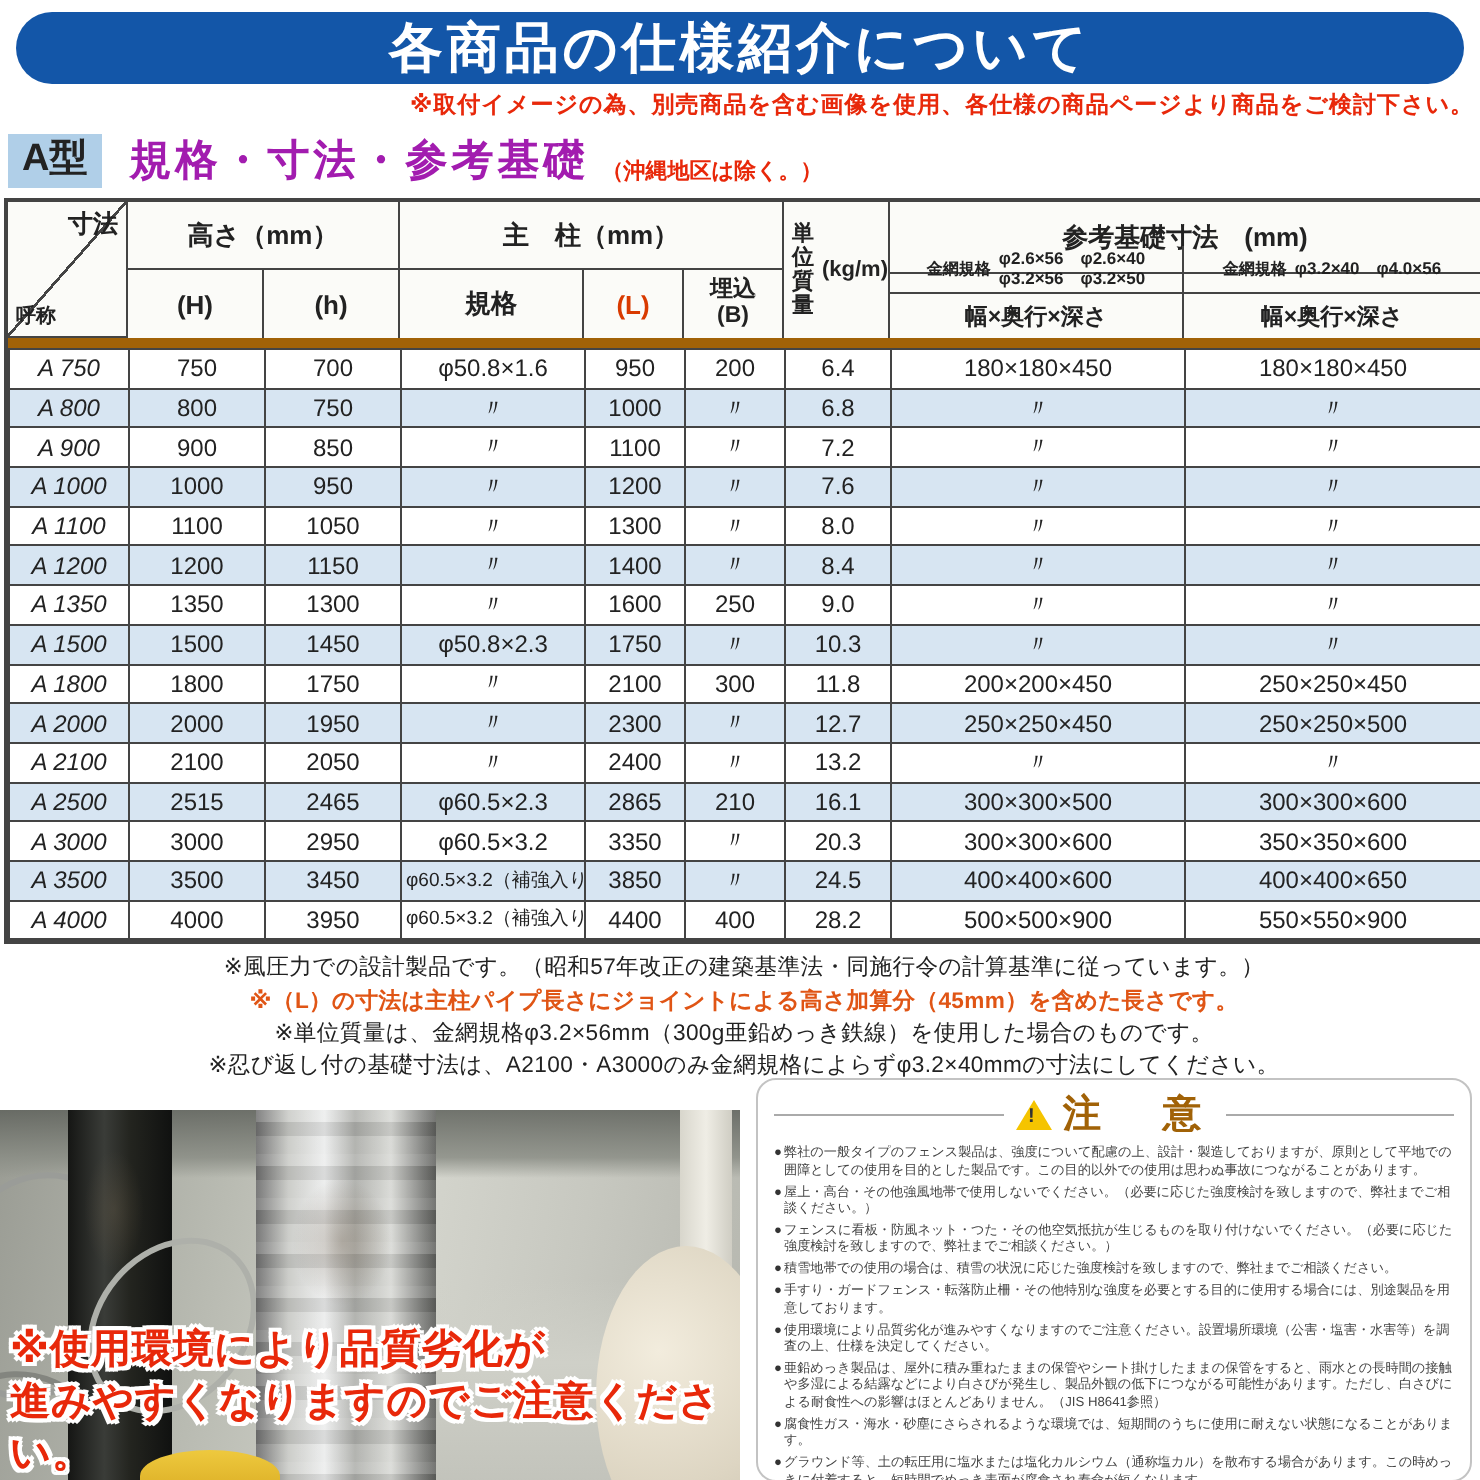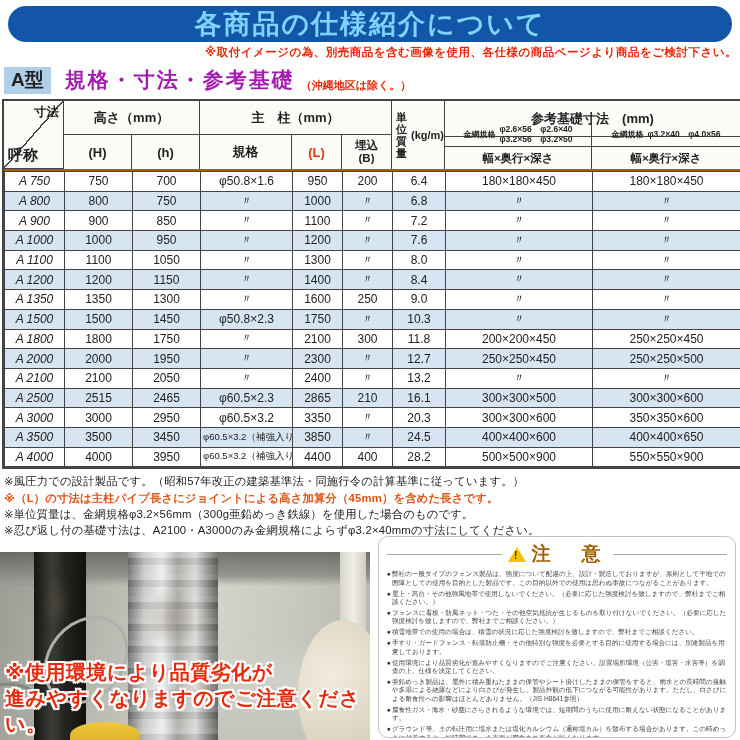--- a/index.html
+++ b/index.html
@@ -6,59 +6,59 @@
   body{
     width:740px;height:740px;background:#ffffff;overflow:hidden;
     font-family:"Liberation Sans","DejaVu Sans",sans-serif;
     -webkit-font-smoothing:antialiased;
   }
   
   .banner{
     margin:6px 8px 0 8px;height:36px;background:#1356a8;border-radius:18px;
     display:flex;align-items:center;justify-content:center;
   }
-  .banner .title{color:#7dd3fc;font-size:27px;font-weight:bold;letter-spacing:2px;}
+  .banner .title{color:#ffffff;font-size:27px;font-weight:bold;letter-spacing:2px;}
   
   .notice{
     margin-top:3px;padding-right:3px;text-align:right;
     color:#e8280a;font-size:11.5px;font-weight:bold;letter-spacing:.5px;
   }
   
   .section{display:flex;align-items:flex-end;margin:6px 0 5px 4px;height:28px;}
   .type-box{
     background:#b0cfe8;color:#222;font-size:19px;font-weight:bold;
     padding:1px 7px 2px 7px;margin-right:14px;line-height:24px;
   }
   .sec-heading{font-size:21px;font-weight:bold;color:#a21caf;letter-spacing:2px;}
   .sec-note{color:#e8280a;font-size:11px;font-weight:bold;margin-left:6px;padding-bottom:1px;}
   
   .spec-table{width:736px;margin-left:2px;border:2px solid #444;background:#fff;}
-  .thead{position:relative;height:68px;background:#fbfbf8;border-bottom:2px solid #a16207;}
+  .thead{position:relative;height:68px;background:#fbfbf8;border-bottom:5px solid #a16207;}
   .hc{position:absolute;box-sizing:border-box;border-right:1px solid #444;border-bottom:1px solid #444;
       display:flex;align-items:center;justify-content:center;font-size:13px;font-weight:bold;color:#222;text-align:center;}
   .hc.noright{border-right:none;}
   .hc.nobottom{border-bottom:none;}
   .corner{left:0;top:0;width:60px;height:68px;
       background:linear-gradient(to bottom right,transparent calc(50% - .7px),#444 calc(50% - .7px),#444 calc(50% + .7px),transparent calc(50% + .7px));}
   .corner .cnr-top{position:absolute;top:3px;right:4px;font-size:12.5px;}
-  .corner .cnr-bot{position:absolute;bottom:3px;left:4px;font-size:15px;}
+  .corner .cnr-bot{position:absolute;bottom:3px;left:4px;font-size:10px;}
   .red-txt{color:#d93a00;}
   .two-line{line-height:1.1;font-size:11.5px;}
   .mesh{flex-direction:row;font-size:8.5px;font-weight:bold;line-height:1.15;gap:4px;}
   .mesh .mlabel{font-size:8px;}
   tbody td{
     box-sizing:border-box;border:1px solid #444;height:19.7px;padding:0 2px;
     text-align:center;font-size:12px;color:#222;white-space:nowrap;overflow:hidden;
   }
   table.body{border-collapse:collapse;table-layout:fixed;width:736px;}
   tr.alt td{background:#d7e5f2;}
   td.name{font-size:12px;font-style:italic;}
   td.small{font-size:9.5px;}
   
-  .footnotes{margin:4px 0 12px 4px;}
+  .footnotes{margin:4px 0 12px 4px;text-align:center;}
   .note{font-size:11.3px;color:#222;line-height:16.2px;font-weight:500;letter-spacing:.2px;}
   .note.red{color:#e05515;font-weight:bold;}
   
   .bottom-row{position:relative;height:190px;margin-top:6px;}
   
   .photo{
     position:absolute;left:0;top:2px;width:370px;height:188px;overflow:hidden;
     background:linear-gradient(100deg,#9a9c94 0%,#b9bbb2 30%,#d3d4cc 55%,#c7c8c0 75%,#b5b6ae 100%);
   }
   .photo .bg-dark{position:absolute;left:0;top:0;width:100%;height:34px;

